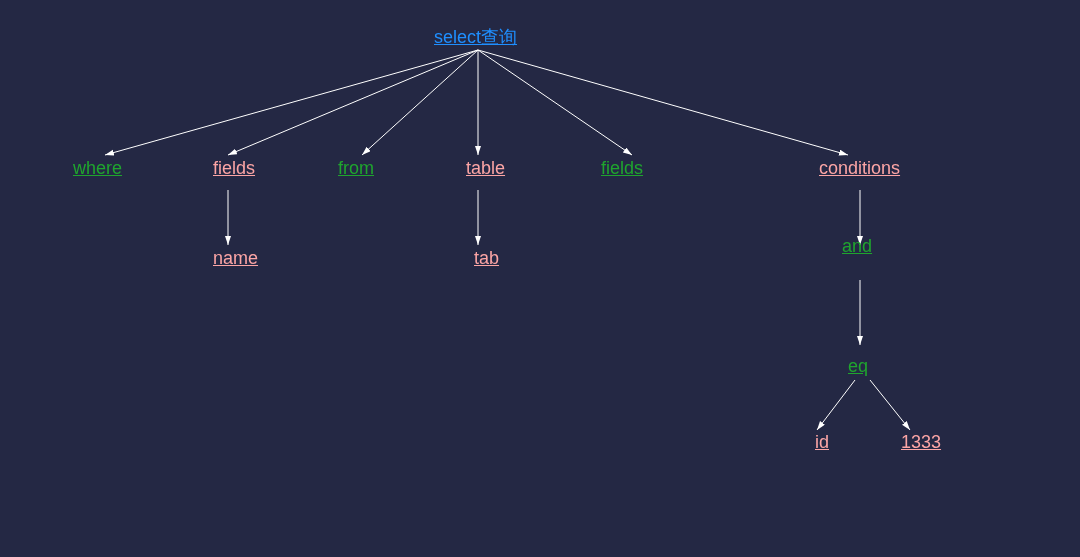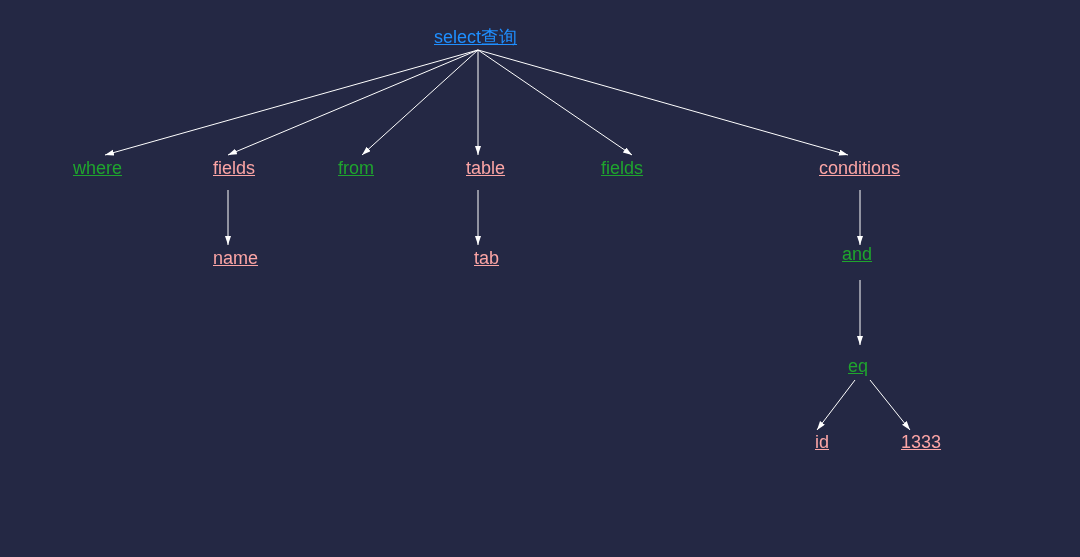--- a/index.html
+++ b/index.html
@@ -63,18 +63,18 @@
 
 <div class="node green" style="left:73px; top:158px;">where</div>
 <div class="node white" style="left:200px; top:158px;">fields</div>
 <div class="node green" style="left:338px; top:158px;">from</div>
 <div class="node white" style="left:453px; top:158px;">table</div>
 <div class="node green" style="left:601px; top:158px;">fields</div>
 <div class="node white" style="left:806px; top:158px;">conditions</div>
 
 <div class="node white" style="left:200px; top:248px;">name</div>
 <div class="node white" style="left:461px; top:248px;">tab</div>
-<div class="node green" style="left:842px; top:244px;">and</div>
+<div class="node green" style="left:842px; top:236px;">and</div>
 
 <div class="node green" style="left:848px; top:348px;margin-top:8px;">eq</div>
 
 <div class="node white" style="left:802px; top:432px;">id</div>
 <div class="node white" style="left:888px; top:432px;">1333</div>
 
 </body></html>

